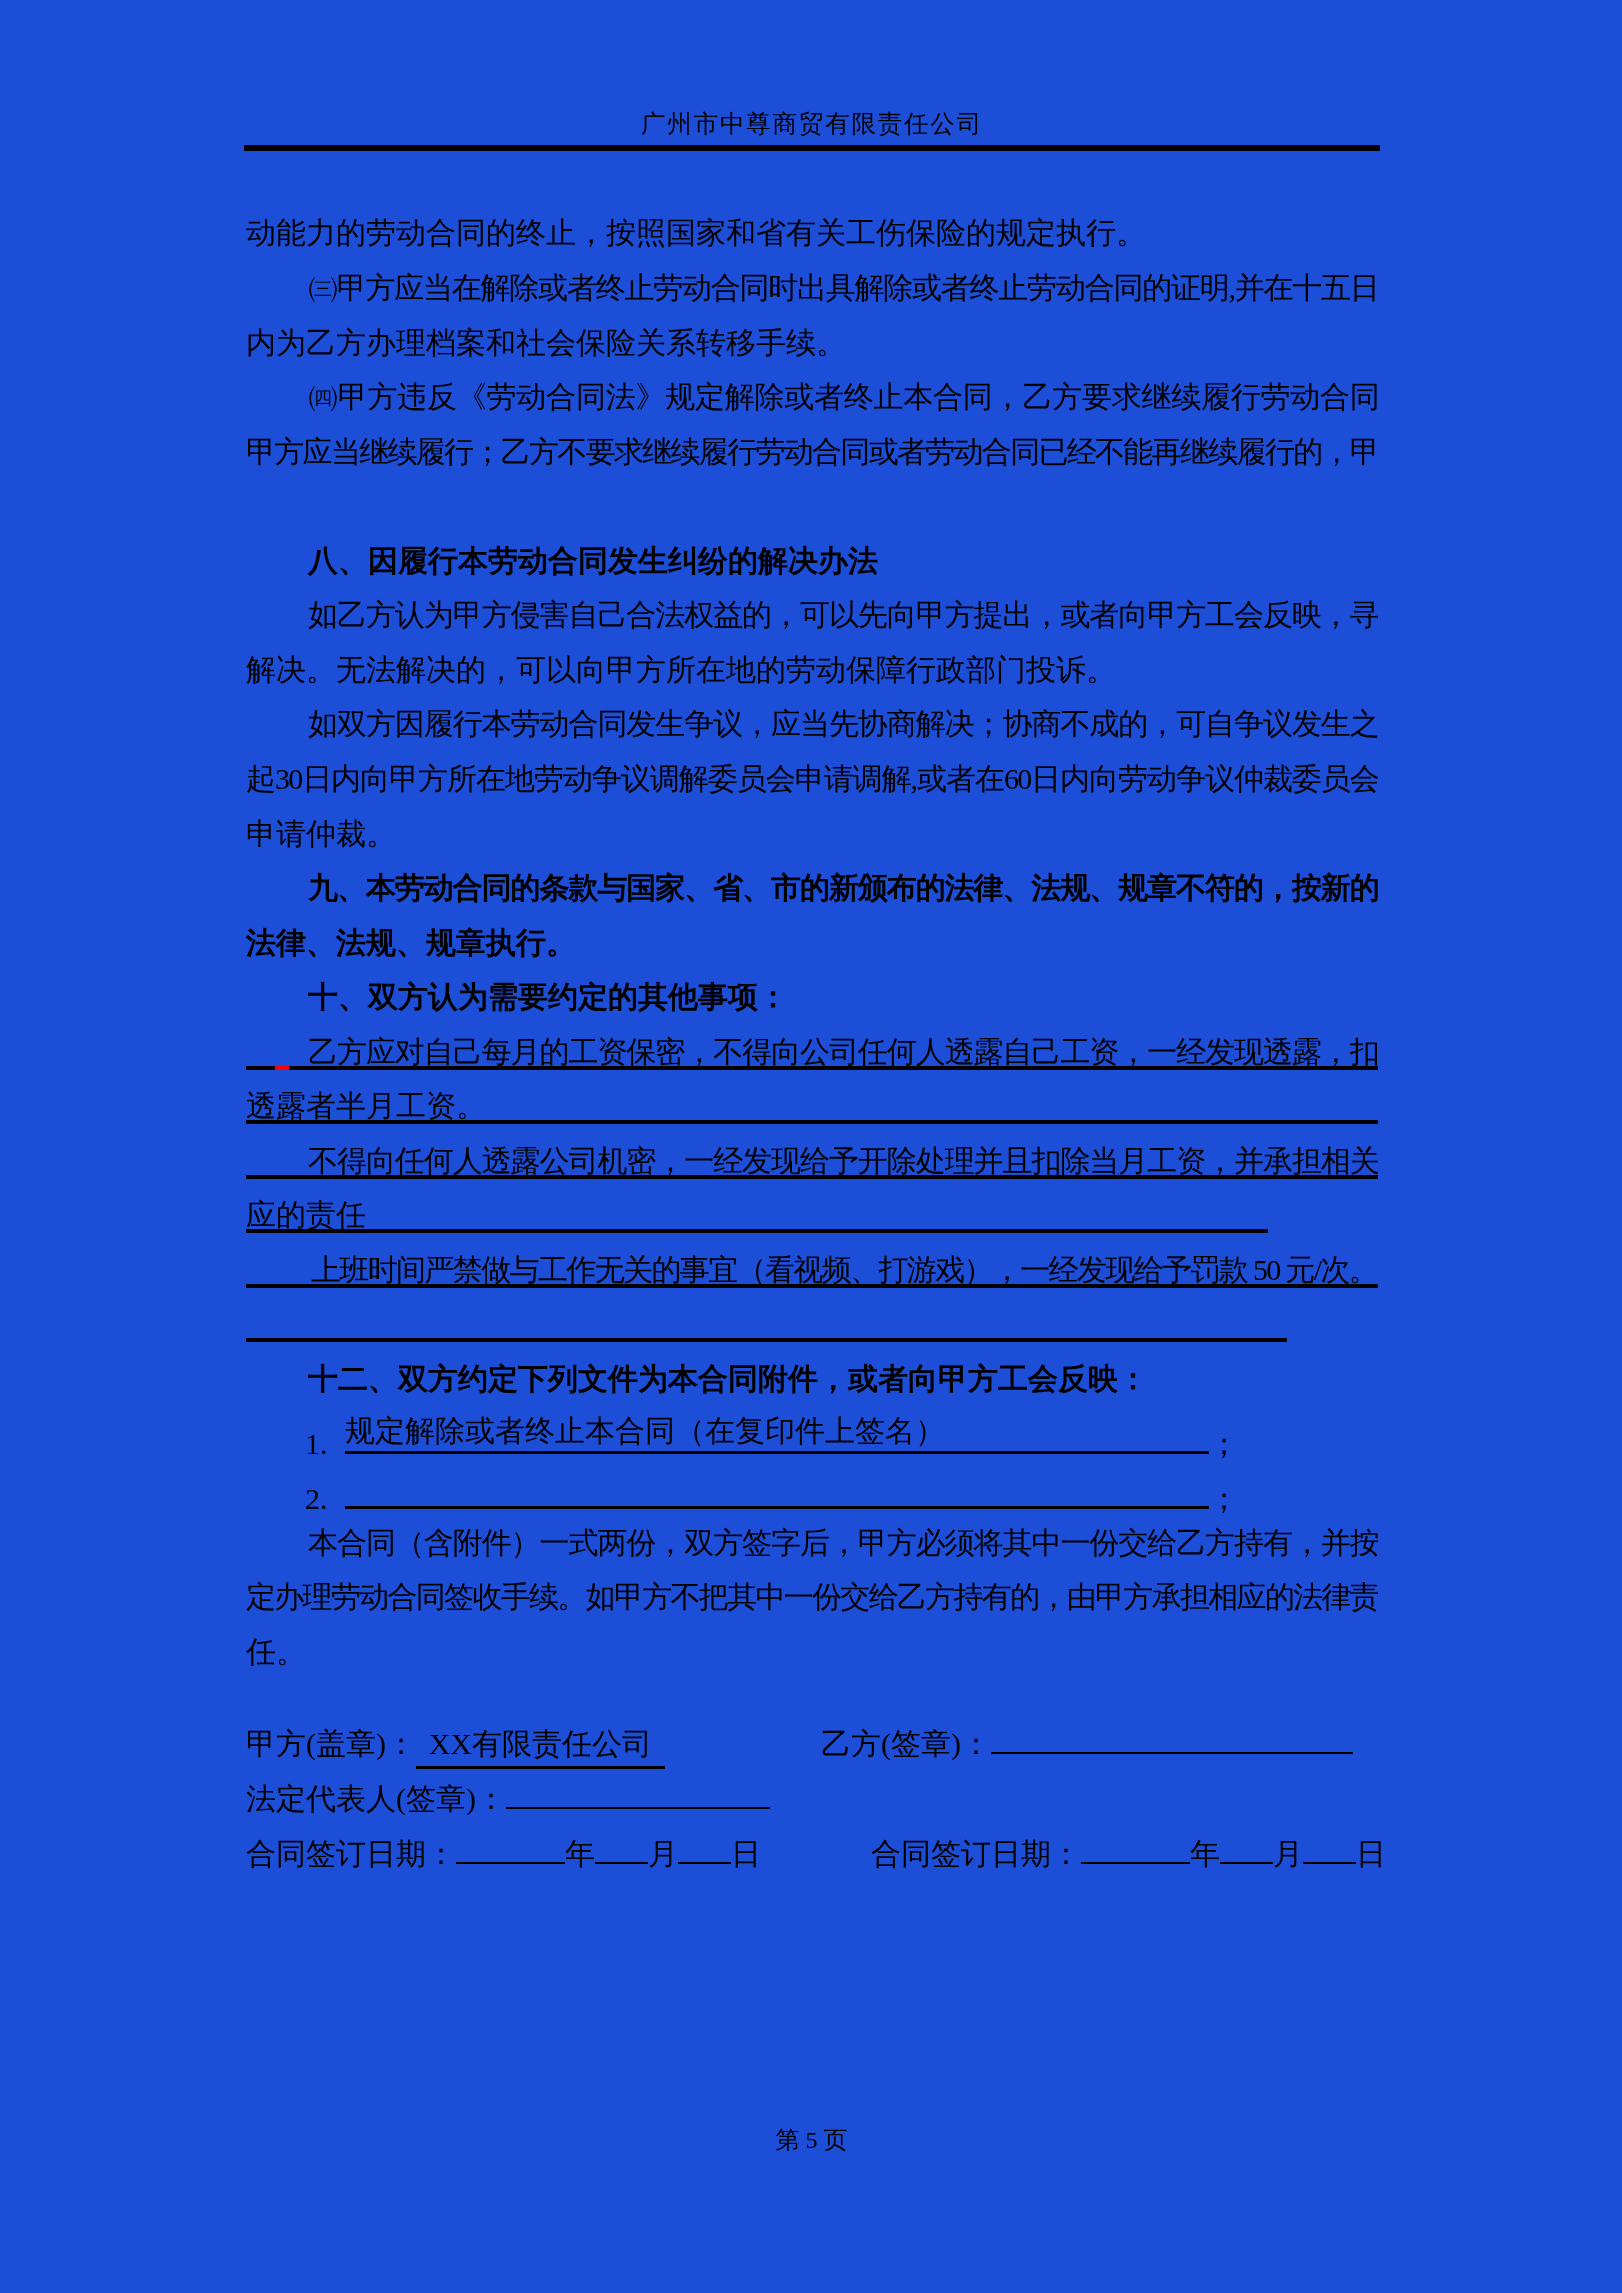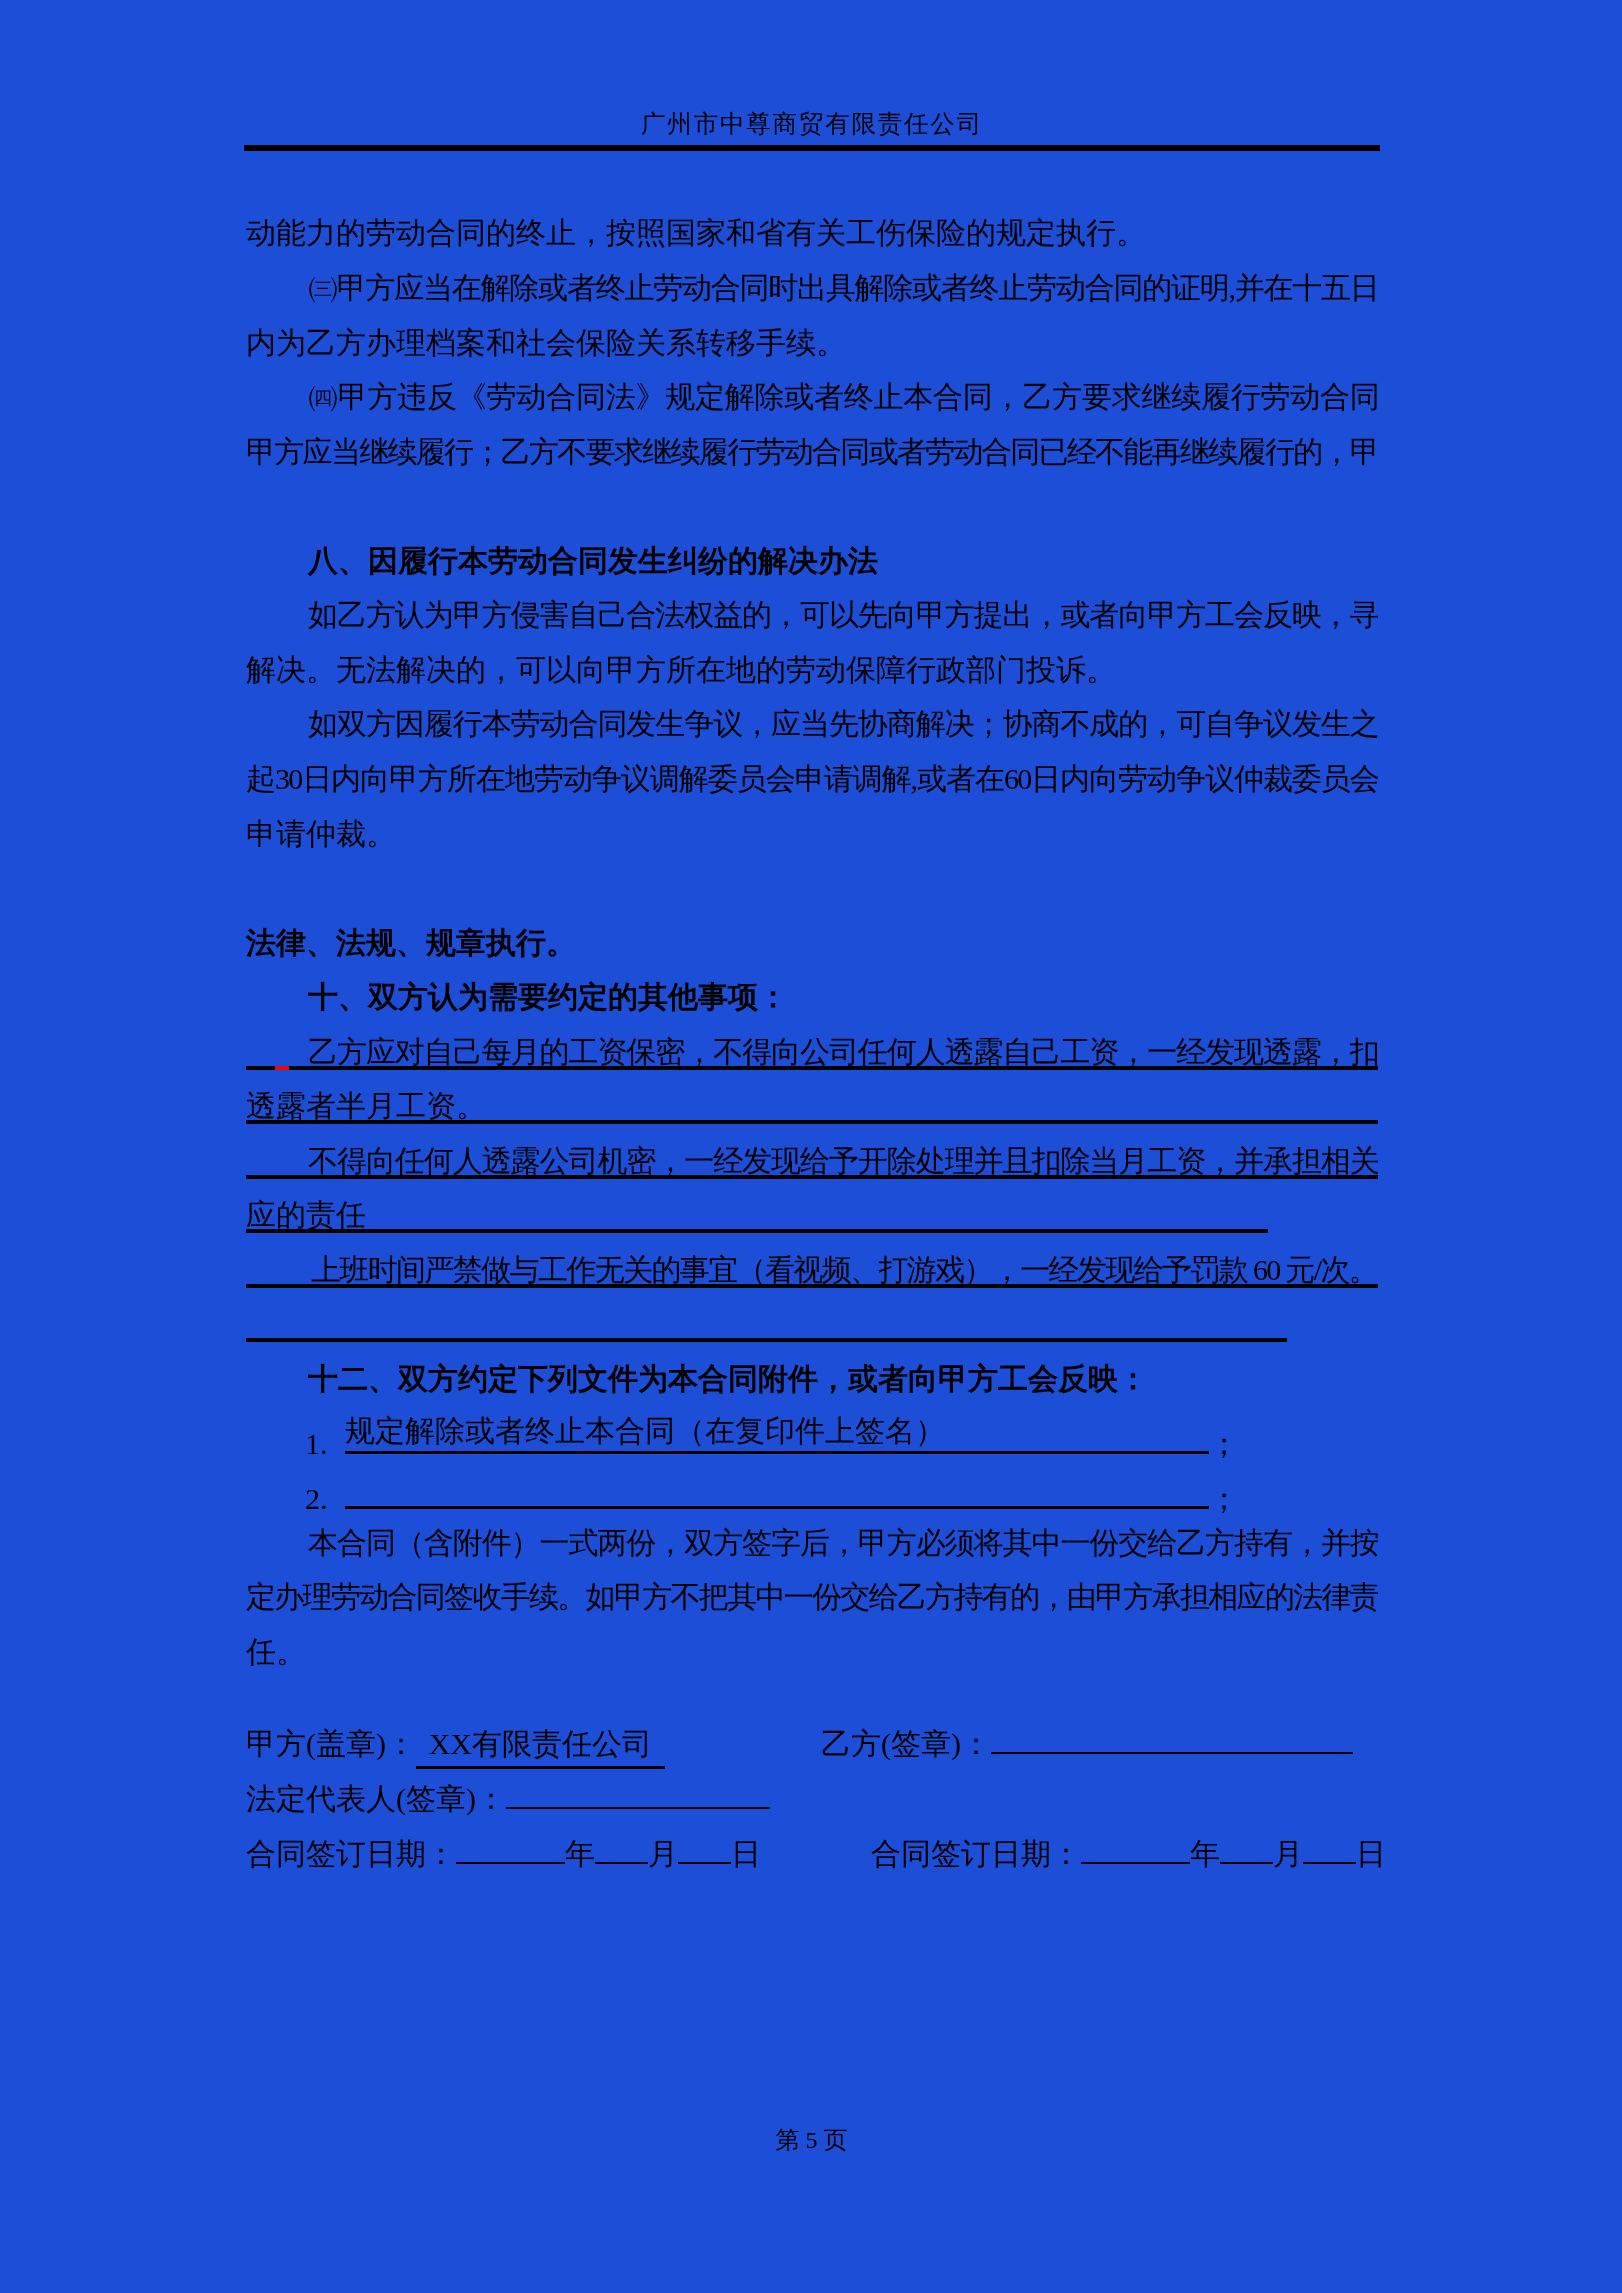--- a/index.html
+++ b/index.html
@@ -50,27 +50,28 @@
   <div class="line ind j" style="top:260px">㈢甲方应当在解除或者终止劳动合同时出具解除或者终止劳动合同的证明,并在十五日</div>
   <div class="line" style="top:315px">内为乙方办理档案和社会保险关系转移手续。</div>
   <div class="line ind j" style="top:369px">㈣甲方违反《劳动合同法》规定解除或者终止本合同，乙方要求继续履行劳动合同的，</div>
   <div class="line j" style="top:424px">甲方应当继续履行；乙方不要求继续履行劳动合同或者劳动合同已经不能再继续履行的，甲</div>
   <div class="line ind b" style="top:533px">八、因履行本劳动合同发生纠纷的解决办法</div>
   <div class="line ind j" style="top:587px">如乙方认为甲方侵害自己合法权益的，可以先向甲方提出，或者向甲方工会反映，寻求</div>
   <div class="line" style="top:642px">解决。无法解决的，可以向甲方所在地的劳动保障行政部门投诉。</div>
   <div class="line ind j" style="top:696px">如双方因履行本劳动合同发生争议，应当先协商解决；协商不成的，可自争议发生之日</div>
   <div class="line j" style="top:751px">起30日内向甲方所在地劳动争议调解委员会申请调解,或者在60日内向劳动争议仲裁委员会</div>
   <div class="line" style="top:806px">申请仲裁。</div>
+  <div class="line ind b j" style="top:860px">九、本劳动合同的条款与国家、省、市的新颁布的法律、法规、规章不符的，按新的</div>
   <div class="line b" style="top:915px">法律、法规、规章执行。</div>
   <div class="line ind b" style="top:969px">十、双方认为需要约定的其他事项：</div>
   <div class="line ind j" style="top:1024px">乙方应对自己每月的工资保密，不得向公司任何人透露自己工资，一经发现透露，扣除</div>
   <div class="line" style="top:1078px">透露者半月工资。</div>
   <div class="line ind j" style="top:1133px">不得向任何人透露公司机密，一经发现给予开除处理并且扣除当月工资，并承担相关对</div>
   <div class="line" style="top:1187px">应的责任</div>
-  <div class="line ind2 j" style="top:1242px">上班时间严禁做与工作无关的事宜（看视频、打游戏），一经发现给予罚款 60 元/次。</div>
+  <div class="line ind2 j" style="top:1242px">上班时间严禁做与工作无关的事宜（看视频、打游戏），一经发现给予罚款 50 元/次。</div>
   <div class="line ind b" style="top:1351px">十二、双方约定下列文件为本合同附件，或者向甲方工会反映：</div>
 
   <div class="rule" style="left:246px;top:1066px;width:1132px"></div>
   <div class="red-dash" style="left:275px;top:1066px;width:13.6px"></div>
   <div class="rule" style="left:246px;top:1120px;width:1132px"></div>
   <div class="rule" style="left:246px;top:1175px;width:1132px"></div>
   <div class="rule" style="left:246px;top:1229px;width:1022px"></div>
   <div class="rule" style="left:246px;top:1284px;width:1132px"></div>
   <div class="rule" style="left:246px;top:1338px;width:1041px"></div>
 

